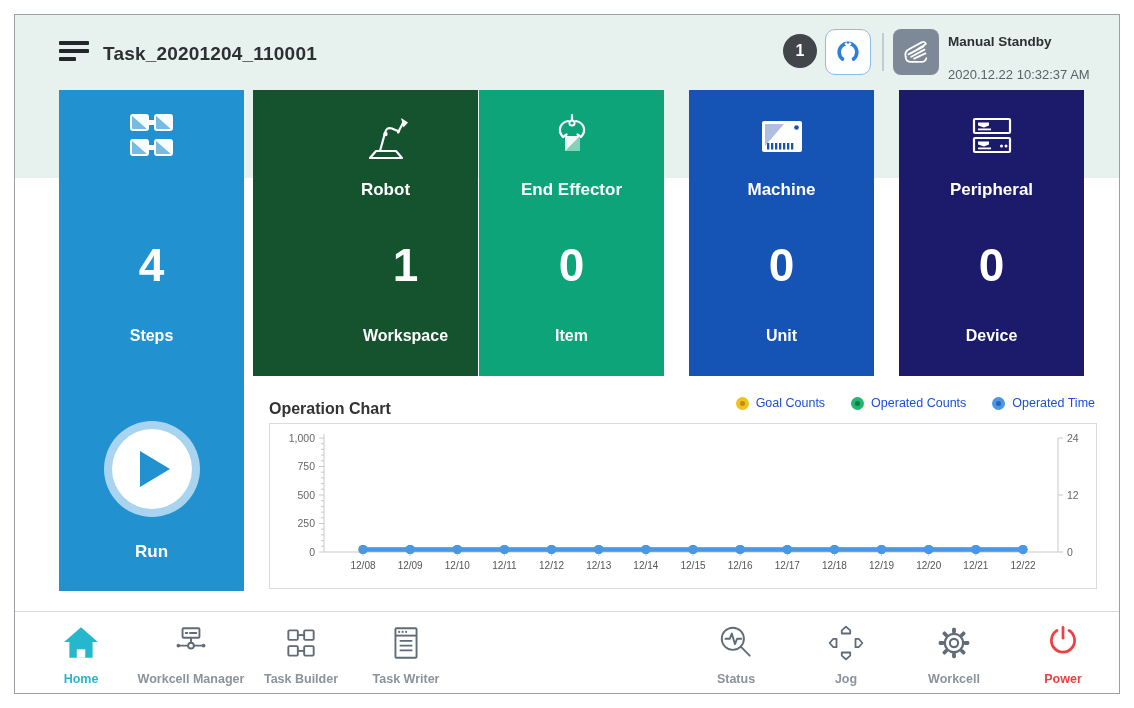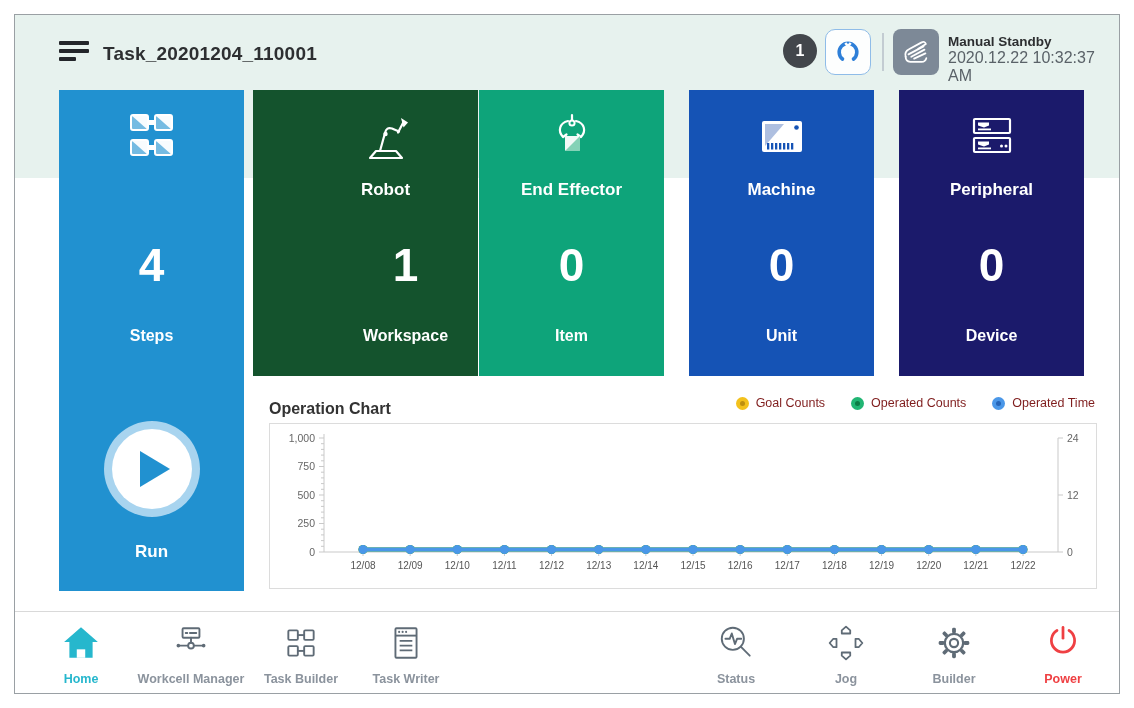--- a/index.html
+++ b/index.html
@@ -28,41 +28,41 @@
     border:1.5px solid #8fbce8;background:#fdfefe;display:flex;align-items:center;justify-content:center;
     padding:0;cursor:pointer;
   }
   .vdiv{position:absolute;left:867px;top:18px;width:2px;height:38px;background:#c3ccd2;}
   .mode-box{
     position:absolute;left:878px;top:14px;width:46px;height:46px;border-radius:8px;
     background:#7d8997;display:flex;align-items:center;justify-content:center;cursor:pointer;
   }
   .mode-text{position:absolute;left:933px;top:19px;}
   .mode-name{font-size:13.5px;font-weight:bold;color:#2d2f31;}
-  .mode-time{font-size:16px;color:#5a6268;margin-top:0;}
+  .mode-time{font-size:13px;color:#5a6268;margin-top:18px;}
   
   .card{
     position:absolute;top:75px;width:185px;height:286px;color:#fff;text-align:center;
     cursor:pointer;
   }
   .card.tall{height:501px;}
   .cicon{margin-top:20px;height:56px;}
   .clabel{font-size:17px;font-weight:bold;margin-top:10px;}
   .cvalue{position:absolute;top:148px;width:100%;font-size:46px;font-weight:bold;}
   .cunit{position:absolute;top:237px;width:100%;font-size:16px;font-weight:bold;}
   .run-wrap{position:absolute;top:331px;left:50%;transform:translateX(-50%);
     width:96px;height:96px;border-radius:50%;background:#a8d4ef;
     display:flex;align-items:center;justify-content:center;cursor:pointer;}
   .run-inner{width:80px;height:80px;border-radius:50%;background:#fff;
     display:flex;align-items:center;justify-content:center;}
   .run-label{position:absolute;top:452px;width:100%;font-size:17px;font-weight:bold;}
   
   .chart-title{position:absolute;left:254px;top:377px;font-size:16px;font-weight:bold;color:#333;margin-top:8px;}
   .legend{position:absolute;right:24px;top:381px;display:flex;gap:26px;align-items:center;}
-  .legend-item{display:flex;align-items:center;gap:7px;font-size:12.5px;color:#7f1d1d;}
+  .legend-item{display:flex;align-items:center;gap:7px;font-size:12.5px;color:#1d4ed8;}
   .legend-dot{width:13px;height:13px;border-radius:50%;position:relative;}
   .legend-dot i{position:absolute;inset:4px;border-radius:50%;display:block;}
   .chart-box{position:absolute;left:254px;top:408px;width:826px;height:164px;
     border:1px solid #dcdcdc;background:#fff;}
   .chart-box svg text{font-family:"Liberation Sans",sans-serif;}
   
   .nav{position:absolute;left:0;top:596px;width:100%;height:82px;background:#fff;border-top:1px solid #d9d9d9;}
   .nav-item{position:absolute;top:11px;transform:translateX(-50%);width:132px;text-align:center;cursor:pointer;}
   .nav-item svg{height:40px;display:block;margin:0 auto;}
   .nav-label{font-size:12.5px;font-weight:bold;color:#8b939d;margin-top:9px;white-space:nowrap;}
@@ -430,21 +430,21 @@
           <rect x="16.2" y="3.5" width="3.6" height="5.5" rx="1.4" transform="rotate(90 18 18)"></rect>
           <rect x="16.2" y="3.5" width="3.6" height="5.5" rx="1.4" transform="rotate(135 18 18)"></rect>
           <rect x="16.2" y="3.5" width="3.6" height="5.5" rx="1.4" transform="rotate(180 18 18)"></rect>
           <rect x="16.2" y="3.5" width="3.6" height="5.5" rx="1.4" transform="rotate(225 18 18)"></rect>
           <rect x="16.2" y="3.5" width="3.6" height="5.5" rx="1.4" transform="rotate(270 18 18)"></rect>
           <rect x="16.2" y="3.5" width="3.6" height="5.5" rx="1.4" transform="rotate(315 18 18)"></rect>
         </g>
         <circle cx="18" cy="18" r="8.7" stroke="#5f6b76" stroke-width="2.2" fill="#fff"></circle>
         <circle cx="18" cy="18" r="3.9" stroke="#5f6b76" stroke-width="2" fill="none"></circle>
       </svg>
-      <div class="nav-label">Builder</div>
+      <div class="nav-label">Workcell</div>
     </div>
 
     <div class="nav-item power" style="left:1048px">
       <svg width="38" height="40" viewBox="0 0 36 36">
         <g stroke="#ef4043" stroke-width="2.6" fill="none" stroke-linecap="round">
           <path d="M12.3,6.2 A11,11 0 1 0 23.7,6.2"></path>
           <path d="M18,3.2 V13.5"></path>
         </g>
       </svg>
       <div class="nav-label">Power</div>

